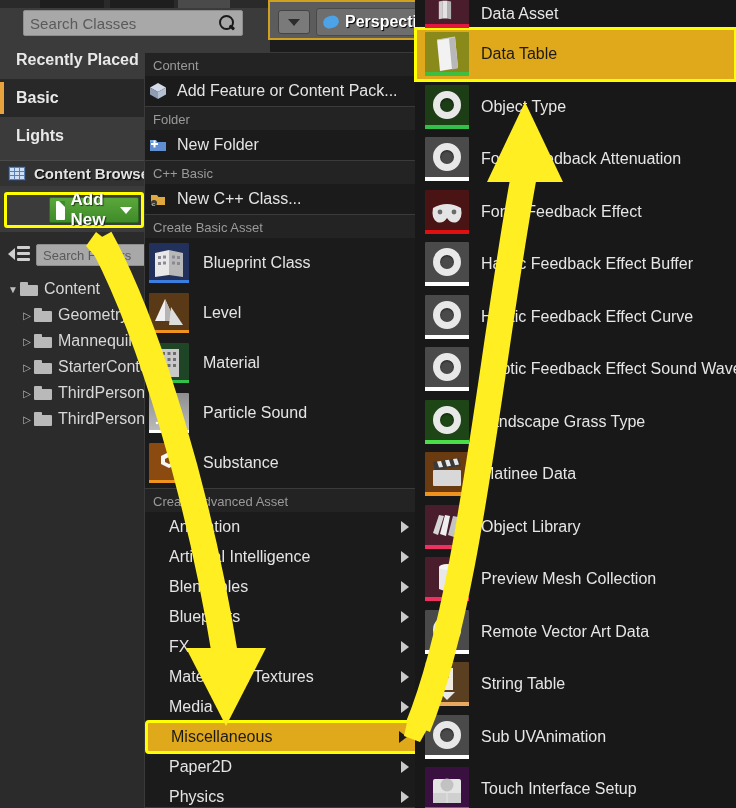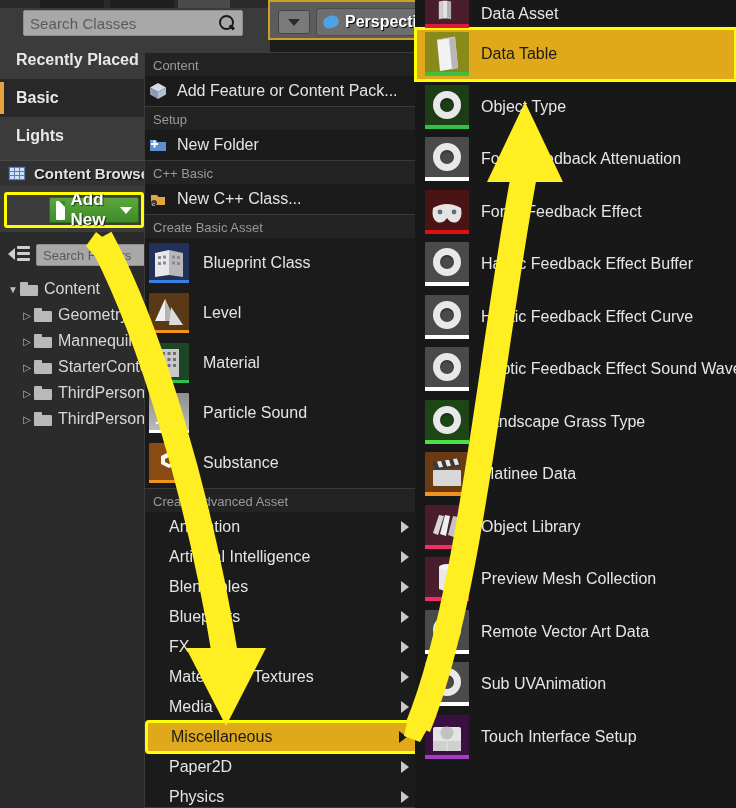--- a/index.html
+++ b/index.html
@@ -295,21 +295,21 @@
         <svg viewBox="0 0 18 18" width="18" height="18">
             <polygon points="9,1 17,5.5 9,10 1,5.5" fill="#d4dcea"></polygon>
             <polygon points="1,5.5 9,10 9,17 1,12.5" fill="#8f9cb2"></polygon>
             <polygon points="17,5.5 9,10 9,17 17,12.5" fill="#b3bfd2"></polygon>
           </svg>
       </span>
       <span>Add Feature or Content Pack...</span>
     </div>
     <div class="menu-sep"></div>
 
-    <div class="menu-section">Setup</div>
+    <div class="menu-section">Folder</div>
     <div class="menu-item">
       <span class="mi-ico">
         <svg viewBox="0 0 18 18" width="18" height="18">
             <path d="M1 4h6l1.5 2H17v9H1z" fill="#7aa6dd"></path>
             <path d="M1 6h16v9H1z" fill="#5f8fd1"></path>
             <rect x="2" y="7" width="7" height="2" fill="#fff"></rect>
             <rect x="4.5" y="4.5" width="2" height="7" fill="#fff"></rect>
           </svg>
       </span>
       <span>New Folder</span>
@@ -585,20 +585,35 @@
     </div>
 
     <div class="sm-item">
       <span class="sm-ico tile" style="background:#4a4a4a">
         <span class="ring"></span>
           <span class="bb" style="background:#ffffff"></span>
       </span>
       <span>Remote Vector Art Data</span>
     </div>
 
+    <div class="sm-item">
+      <span class="sm-ico tile" style="background:#5a4020">
+        <svg viewBox="0 0 44 44" width="44" height="44">
+            <rect x="10" y="6" width="18" height="22" fill="#f0ece0"></rect>
+            <path d="M14 30 L30 30 L22 38 Z" fill="#e8e8e8"></path>
+            <g fill="#6a5a3a">
+              <rect x="13" y="10" width="9" height="1.6"></rect>
+              <rect x="13" y="14" width="11" height="1.6"></rect>
+              <rect x="13" y="18" width="7" height="1.6"></rect>
+            </g>
+          </svg>
+        <span class="bb" style="background:#e8a860"></span>
+      </span>
+      <span>String Table</span>
+    </div>
 
     <div class="sm-item">
       <span class="sm-ico tile" style="background:#4a4a4a">
         <span class="ring"></span>
           <span class="bb" style="background:#ffffff"></span>
       </span>
       <span>Sub UVAnimation</span>
     </div>
 
     <div class="sm-item">

